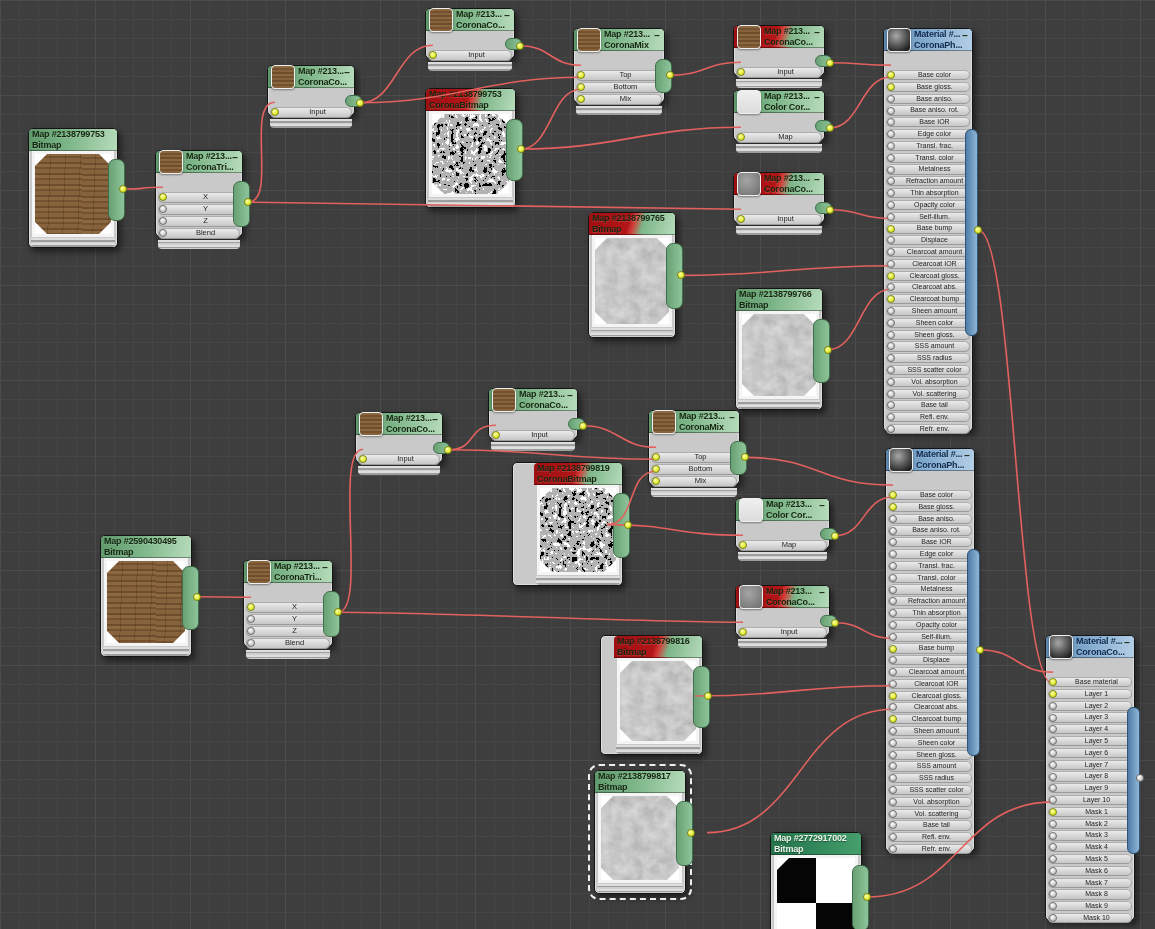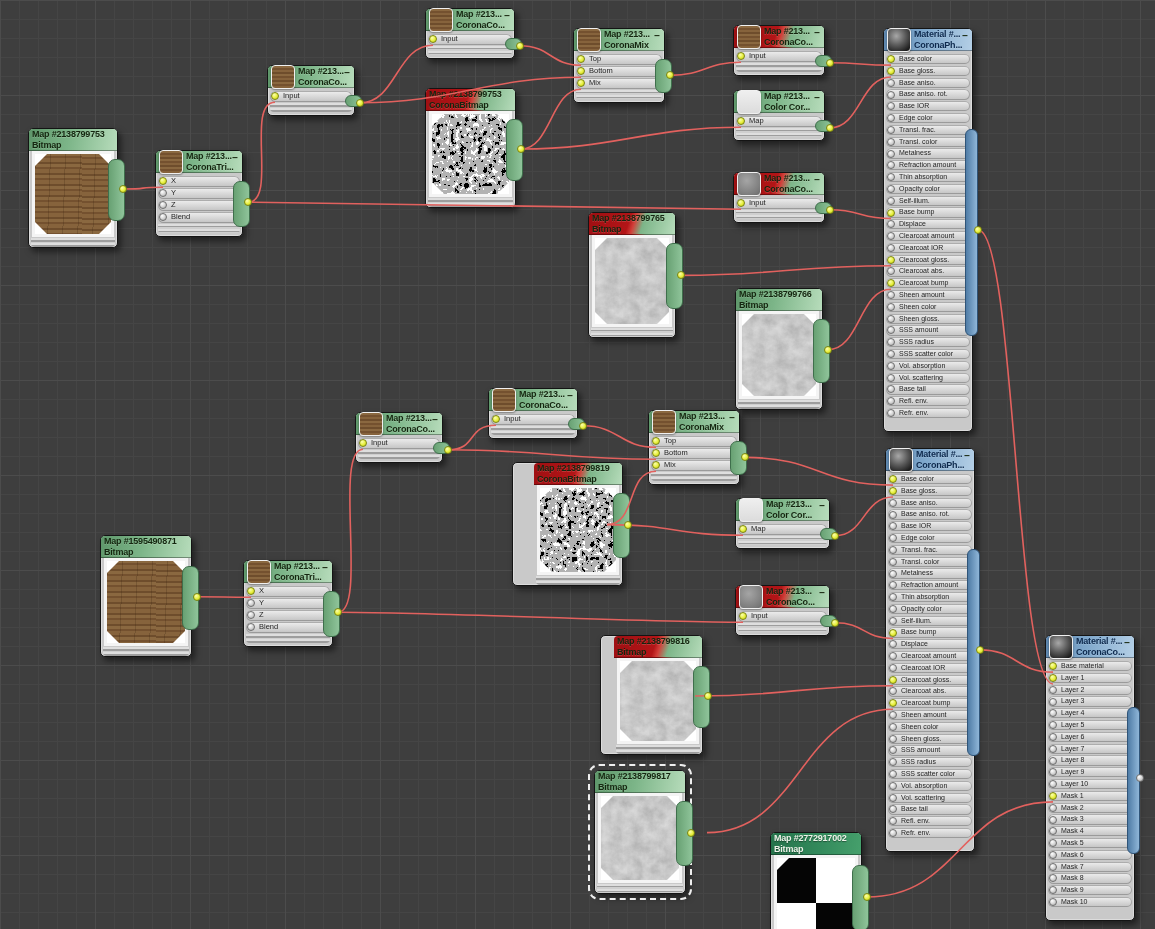--- a/index.html
+++ b/index.html
@@ -26,21 +26,21 @@
     white-space:nowrap;overflow:hidden;text-shadow:0 1px 0 rgba(255,255,255,.15);}
   .hdr.blue .title{color:#0e2a4e;}
   .hdr.green-dark .title{color:#eef4ea;text-shadow:0 1px 1px rgba(0,0,0,.4);}
   .minus{position:absolute;top:1px;right:4px;font-weight:bold;font-size:10px;color:#1a2a12;cursor:pointer;}
   .thumb{width:22px;height:22px;border-radius:4px;border:1px solid #f0f0f0;margin-right:3px;flex:none;
     box-shadow:0 1px 2px rgba(0,0,0,.4);}
   .thumb.wood{background:repeating-linear-gradient(181deg,#8a6840 0 2px,#74512f 2px 4px,#86633c 4px 6px,#6e4d2c 6px 8px);}
   .thumb.gray{background:radial-gradient(circle at 40% 35%,#a5a5a5,#7e7e7e 70%,#6a6a6a);}
   .thumb.white{background:linear-gradient(180deg,#efefef,#dcdcdc);}
   .thumb.sphere{background:radial-gradient(circle at 38% 32%,#a8a8a8,#5c5c5c 45%,#1e1e1e 85%),#dcdcdc;}
-  .rows{padding:3px 2px 0 2px;}
+  .rows{padding:19px 2px 0 2px;text-align:center;}
   .row{position:relative;border-radius:6px;background:linear-gradient(180deg,#efefef,#c2c2c2);
     box-shadow:inset 0 0 0 1px rgba(120,120,120,.55);box-sizing:border-box;}
   .row.m12{height:10.5px;margin-bottom:1.5px;}
   .row.m11{height:10.3px;margin-bottom:1.5px;}
   .row span{display:block;font-size:7.5px;line-height:10.5px;color:#1f1f1f;padding-left:13px;white-space:nowrap;overflow:hidden;}
   .row.m11 span{font-size:7px;line-height:10.3px;}
   .dot{position:absolute;width:8px;height:8px;border-radius:50%;z-index:12;box-sizing:border-box;}
   .dot.in{left:1px;top:50%;margin-top:-4px;}
   .dot.conn{background:radial-gradient(circle at 35% 30%,#fbffb0,#e7ef3b 55%,#b6c11e);border:1px solid #7c860f;}
   .dot.idle{background:radial-gradient(circle at 35% 30%,#ffffff,#d2d2d2 55%,#a2a2a2);border:1px solid #6f6f6f;}
@@ -486,21 +486,21 @@
           <div class="dot in idle"></div>
           <span>Refr. env.</span>
         </div>
       </div>
       <div class="sidebar" style="top: 25%; height: 51%;"></div>
       <div class="dot outdot conn" style="top: 196.9px;"></div>
     </div>
     <div class="node" style="left: 100px; top: 535px; width: 90px; height: 120px;">
       <div class="hdr green">
         <div class="title">
-          <div>Map #1595490871</div>
+          <div>Map #2590430495</div>
           <div>Bitmap</div>
         </div>
       </div>
       <div class="pv tex-wood" style="height: 82px;">
         <div class="cr tl"></div>
         <div class="cr tr"></div>
         <div class="cr bl"></div>
         <div class="cr br"></div>
       </div>
       <div class="stack"></div>

